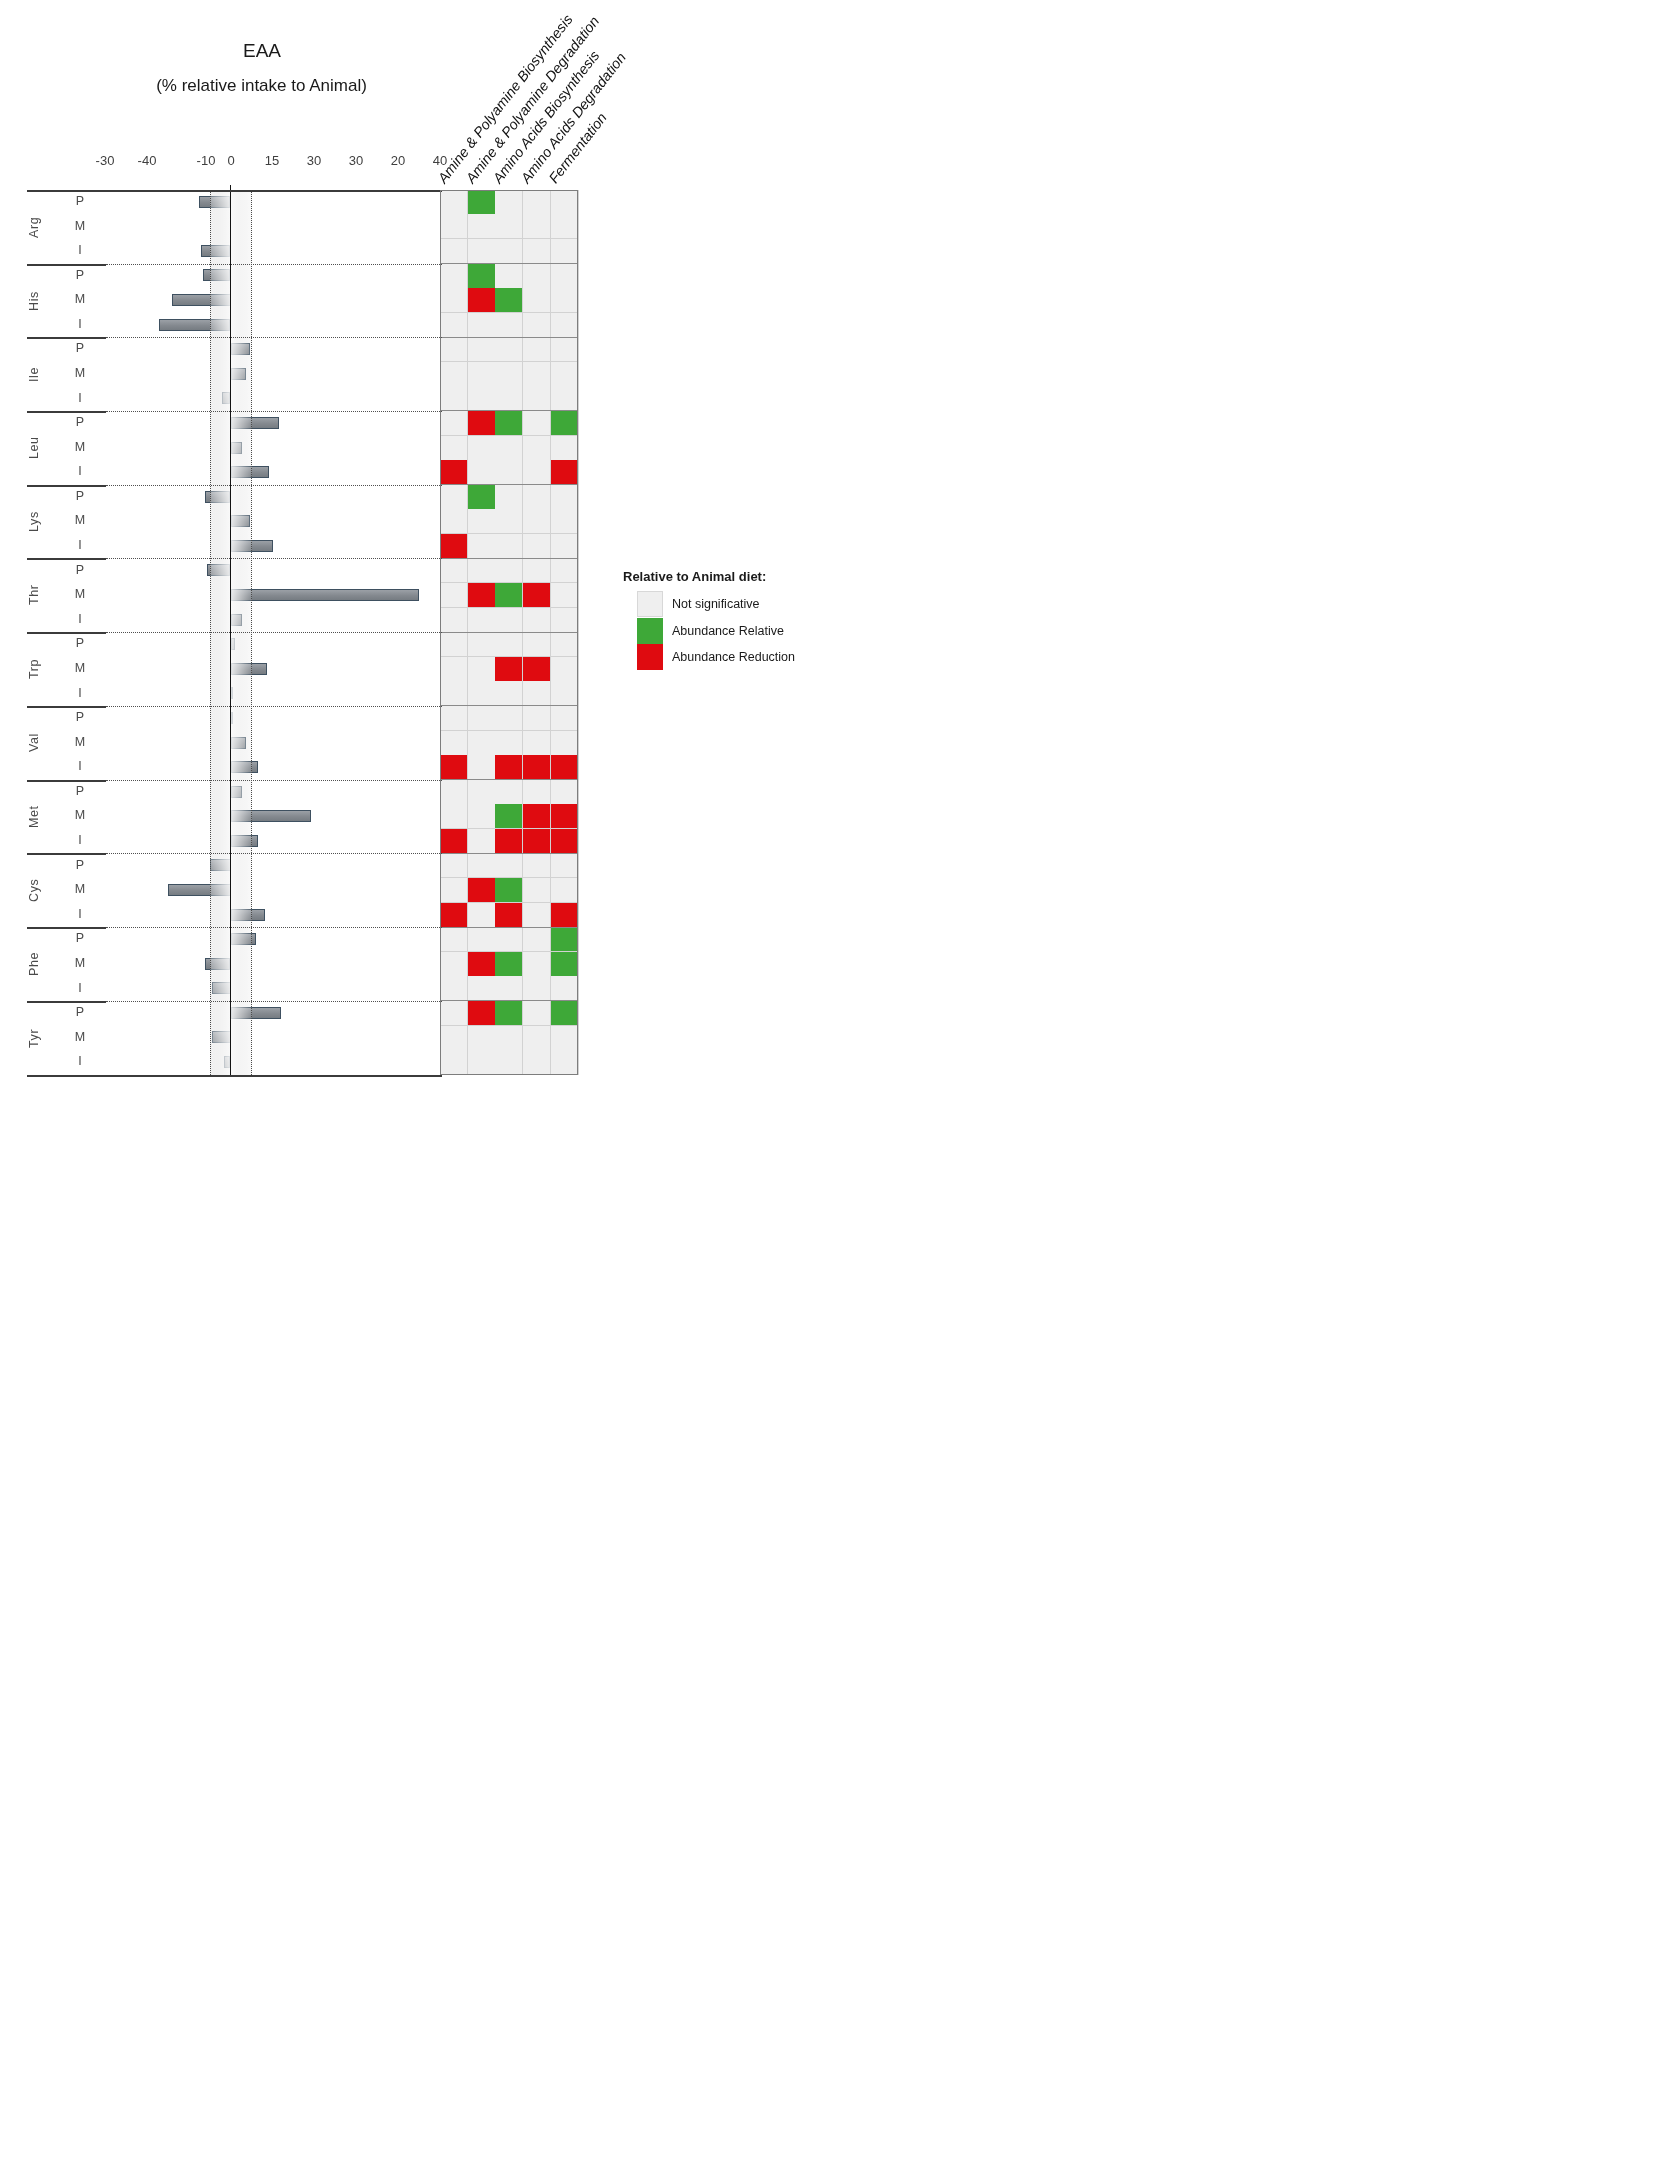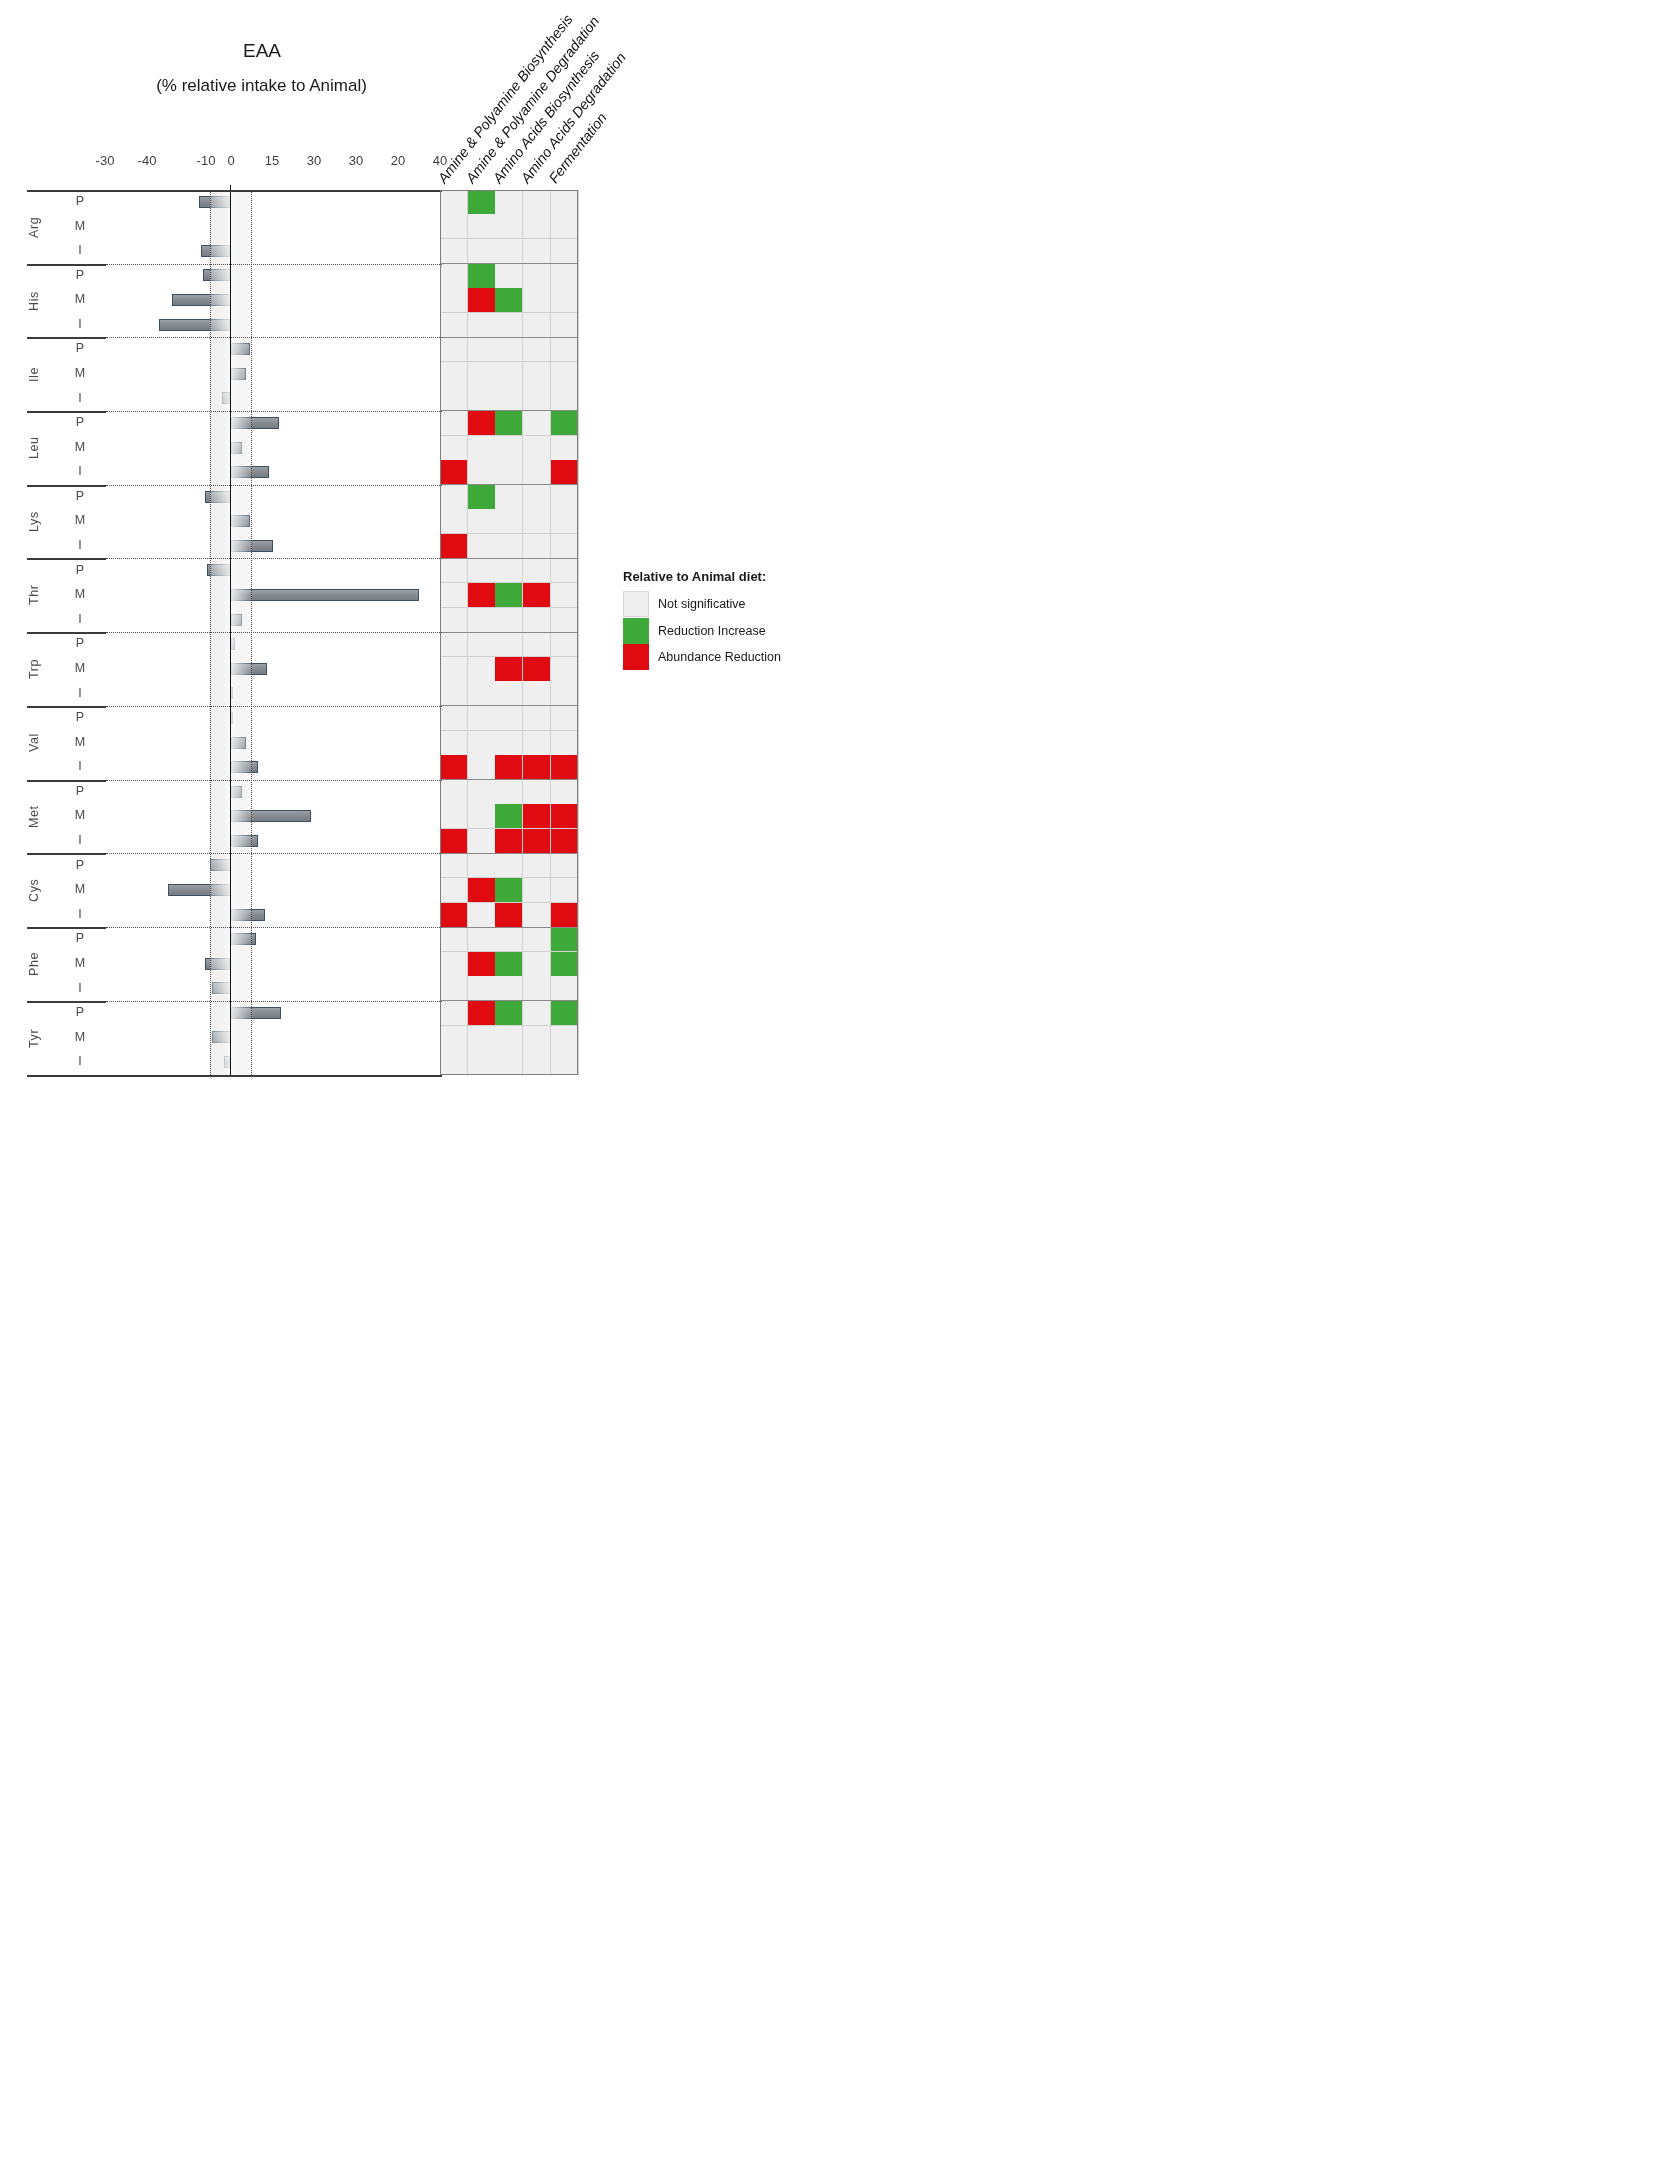--- a/index.html
+++ b/index.html
@@ -53,21 +53,21 @@
   }
   .hm-cell{position:absolute;box-sizing:border-box;border-right:0.6px solid #d2d2d2;border-bottom:0.6px solid #d2d2d2;z-index:2;}
   .hm-groupline{position:absolute;background:#8a8a8a;height:1.2px;z-index:5;}
   .hm-border{position:absolute;border:1.2px solid #7d7d7d;box-sizing:border-box;z-index:7;background:transparent;}
   .hm-header{
     position:absolute;z-index:8;white-space:nowrap;
     font-size:14.3px;font-style:italic;color:#111111;
     transform:rotate(-52deg);transform-origin:0 100%;
   }
   .legend-title{position:absolute;font-size:13px;font-weight:bold;color:#1a1a1a;}
-  .legend-item{position:absolute;height:26px;}
+  .legend-item{position:absolute;height:26px;margin-left:14px;}
   .legend-swatch{position:absolute;left:0;top:0;width:26px;height:26px;box-sizing:border-box;}
   .legend-label{position:absolute;left:35px;top:0;height:26px;line-height:26px;font-size:12.5px;color:#1a1a1a;white-space:nowrap;}
 </style>
 </head>
 <body>
 
 <div id="figure">
   <div class="abs title-line1">EAA</div>
   <div class="abs title-line2">(% relative intake to Animal)</div>
 
@@ -395,21 +395,21 @@
     </div>
 
   <div id="legend">
     <div class="legend-title" style="left:623px;top:569px;">Relative to Animal diet:</div>
   <div class="legend-item" style="left: 623px; top: 591px; width: 208px;">
         <div class="legend-swatch" style="background: rgb(239, 239, 239); border: 0.6px solid rgb(216, 216, 216);"></div>
         <div class="legend-label">Not significative</div>
       </div>
       <div class="legend-item" style="left: 623px; top: 618px; width: 208px;">
         <div class="legend-swatch" style="background: rgb(62, 168, 56); border: none;"></div>
-        <div class="legend-label">Reduction Increase</div>
+        <div class="legend-label">Abundance Relative</div>
       </div>
       <div class="legend-item" style="left: 623px; top: 644px; width: 208px;">
         <div class="legend-swatch" style="background: rgb(223, 11, 16); border: none;"></div>
         <div class="legend-label">Abundance Reduction</div>
       </div>
     </div>
 </div>
 
 
 </body></html>

